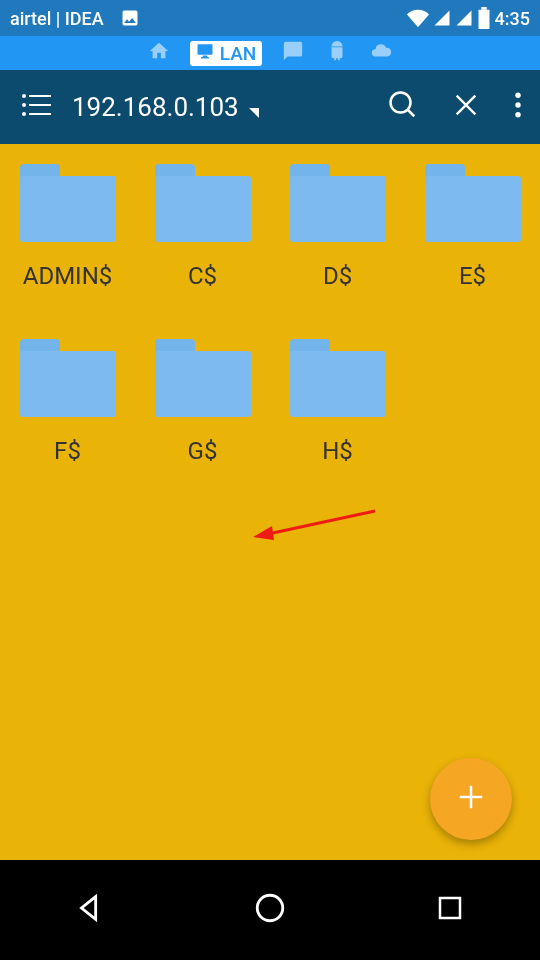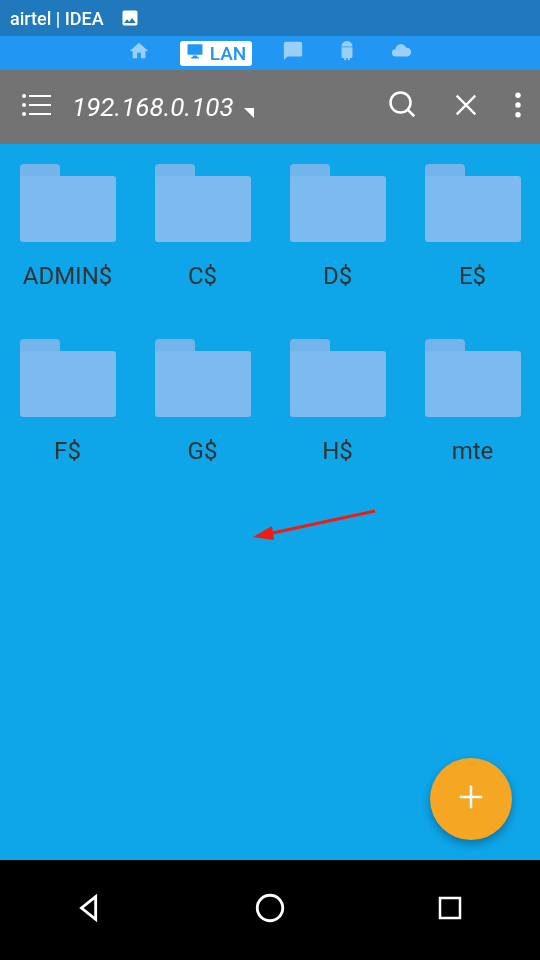--- a/index.html
+++ b/index.html
@@ -6,35 +6,35 @@
     html, body { width: 540px; height: 960px; font-family: Roboto, Arial, sans-serif; overflow: hidden; background: #000; }
     .screen { width: 540px; height: 960px; display: flex; flex-direction: column; background: #f1f1f1; position: relative; }
 
     
     .status-bar { height: 36px; background: #1f79bc; color: #fff; display: flex; align-items: center; padding: 0 10px; font-size: 18px; font-weight: 500; }
     .status-left { display: flex; align-items: center; gap: 16px; }
     .status-right { margin-left: auto; display: flex; align-items: center; gap: 4px; }
     .wifi-icon, .signal-icon, .battery-icon, .picture-icon { display: inline-flex; }
 
     
-    .tab-bar { height: 34px; background: #2196f3; display: flex; align-items: center; justify-content: center; gap: 28px; color: rgba(255,255,255,.55); font-size: 20px; }
+    .tab-bar { height: 34px; background: #2196f3; display: flex; align-items: center; justify-content: center; gap: 18px; color: rgba(255,255,255,.55); font-size: 20px; }
     .tab-item { display: flex; align-items: center; gap: 6px; padding: 2px 2px; }
     .tab-item.active { background: #fff; color: #2196f3; border-radius: 3px; padding: 1px 6px; font-weight: 500; font-size: 19px; }
     .tab-item.active svg path, .tab-item.active svg rect { fill: #2196f3; }
 
     
-    .toolbar { height: 74px; background: #737373; display: flex; align-items: center; padding: 0 14px; color: #fff; position: relative; font-style: italic; }
+    .toolbar { height: 74px; background: #0c4a6e; display: flex; align-items: center; padding: 0 14px; color: #fff; position: relative; }
     .menu-btn { width: 44px; display:flex; align-items:center; justify-content:center; }
     .address { margin-left: 14px; font-size: 26px; font-weight: 400; display:flex; align-items:flex-end; gap:10px; }
     .dropdown-triangle { width:0; height:0; border-left:10px solid transparent; border-top:10px solid #fff; border-right:0; margin-bottom:4px; }
     .toolbar-actions { margin-left: auto; display:flex; align-items:center; gap: 34px; padding-right: 4px;}
     .icon-btn { display:flex; align-items:center; justify-content:center; }
 
     
-    .content { flex:1; background:#0ea5e9; position: relative; padding: 10px 0 0 0; overflow:hidden; }
+    .content { flex:1; background:#eab308; position: relative; padding: 10px 0 0 0; overflow:hidden; }
     .grid { display:grid; grid-template-columns: repeat(4, 1fr); }
     .cell { display:flex; flex-direction:column; align-items:center; justify-content:flex-start; height: 175px; padding-top: 10px; }
     .folder-icon { width: 96px; height: 78px; position: relative; }
     .folder-tab { position:absolute; top:0; left:0; width:40px; height:16px; background:#73b4eb; border-radius:4px 4px 0 0; }
     .folder-body { position:absolute; top:12px; left:0; width:96px; height:66px; background:#7dbaef; border-radius:3px; }
     .folder-label { margin-top: 20px; font-size: 24px; color:#333; }
 
     
     .arrow { position:absolute; pointer-events:none; }
 
@@ -51,20 +51,44 @@
 <div class="screen">
 
   <div class="status-bar">
     <div class="status-left">
       <span>airtel | IDEA</span>
       <span class="picture-icon">
         <svg width="20" height="20" viewBox="0 0 24 24">
             <path fill="#fff" d="M21 19V5a2 2 0 0 0-2-2H5a2 2 0 0 0-2 2v14a2 2 0 0 0 2 2h14a2 2 0 0 0 2-2zM8.5 13.5l2.5 3 3.5-4.5L19 18H5l3.5-4.5z"></path>
           </svg>
       </span>
+    </div>
+    <div class="status-right">
+      <span class="wifi-icon">
+        <svg width="22" height="22" viewBox="0 0 24 24">
+            <path fill="#fff" d="M12 3C7 3 2.7 5 0 8.2L12 22 24 8.2C21.3 5 17 3 12 3z"></path>
+          </svg>
+      </span>
+      <span class="signal-icon">
+        <svg width="18" height="18" viewBox="0 0 24 24">
+            <path fill="#fff" d="M2 22h20V2z"></path>
+          </svg>
+      </span>
+      <span class="signal-icon">
+        <svg width="18" height="18" viewBox="0 0 24 24">
+            <path fill="#fff" d="M2 22h20V2z"></path>
+          </svg>
+      </span>
+      <span class="battery-icon">
+        <svg width="14" height="22" viewBox="0 0 12 24">
+            <rect x="0" y="3" width="12" height="21" fill="#fff"></rect>
+            <rect x="3" y="0" width="6" height="3" fill="#fff"></rect>
+          </svg>
+      </span>
+      <span>4:35</span>
     </div>
   </div>
 
   <div class="tab-bar">
     <span class="tab-item">
       <span>
         <svg width="22" height="22" viewBox="0 0 24 24">
             <path fill="rgba(255,255,255,.55)" d="M10 20v-6h4v6h5v-8h3L12 3 2 12h3v8z"></path>
           </svg>
       </span>
@@ -190,27 +214,20 @@
           </div>
         <div class="folder-label">G$</div>
       </div>
       <div class="cell">
         <div class="folder-icon">
             <div class="folder-tab"></div>
             <div class="folder-body"></div>
           </div>
         <div class="folder-label">H$</div>
       </div>
-      <div class="cell">
-        <div class="folder-icon">
-            <div class="folder-tab"></div>
-            <div class="folder-body"></div>
-          </div>
-        <div class="folder-label">mte</div>
-      </div>
     </div>
 
     <svg class="arrow" style="left:250px; top:362px;" width="130" height="40" viewBox="0 0 130 40">
       <line x1="125" y1="5" x2="18" y2="28" stroke="#ee1c12" stroke-width="3"></line>
       <polygon points="3,31 22,20 24,34" fill="#ee1c12"></polygon>
     </svg>
 
     <div class="fab">
       <span>
         <svg width="30" height="30" viewBox="0 0 24 24">

